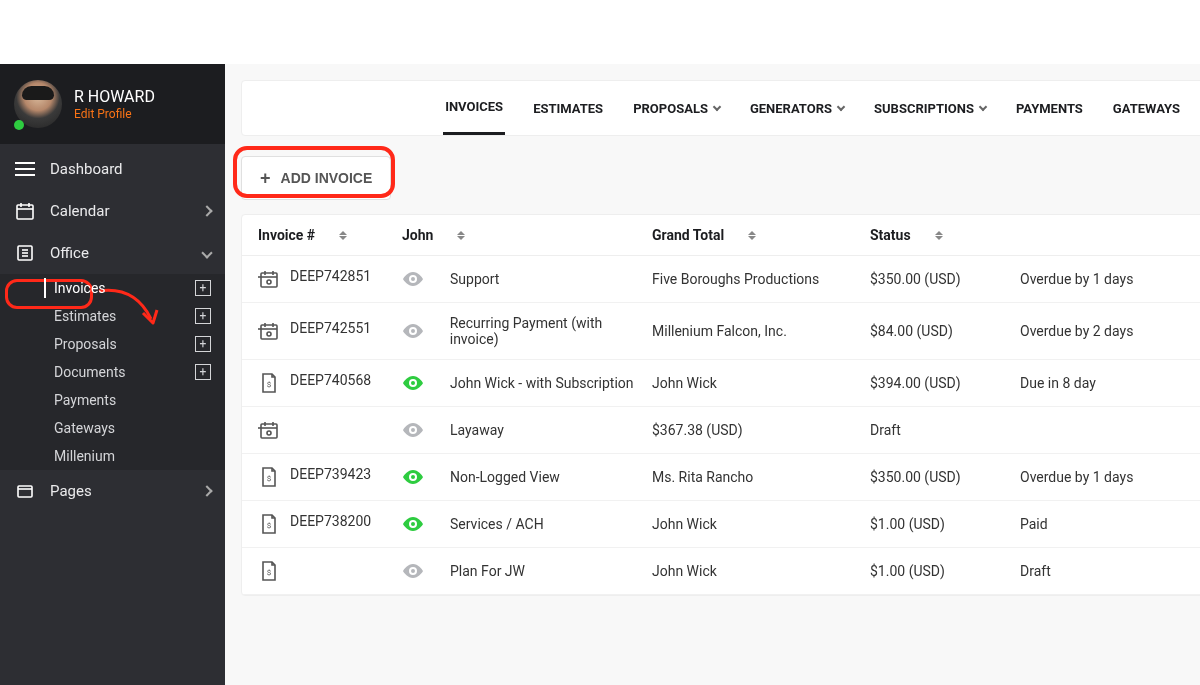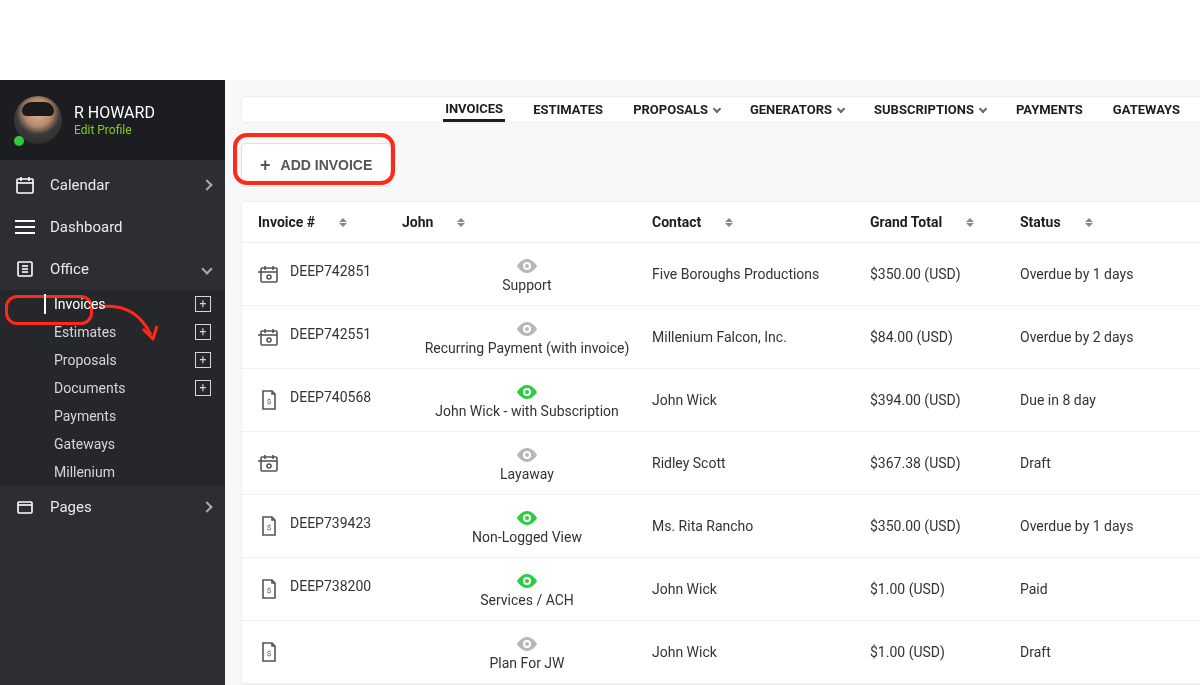--- a/index.html
+++ b/index.html
@@ -3,21 +3,21 @@
 <meta charset="utf-8">
 <style>
 * { box-sizing: border-box; margin: 0; padding: 0; }
 body {
   font-family: -apple-system, BlinkMacSystemFont, "Segoe UI", Roboto, Helvetica, Arial, sans-serif;
   background: #fff;
   width: 1200px;
   height: 685px;
   overflow: hidden;
 }
-.container { display: flex; height: 100%; padding-top: 80px; }
+.container { display: flex; height: 100%; padding-top: 64px; }
 .sidebar {
   width: 225px;
   background: #2d2e33;
   color: #fff;
   display: flex;
   flex-direction: column;
   flex-shrink: 0;
 }
 .profile {
   display: flex;
@@ -37,21 +37,21 @@
   content: "";
   position: absolute; top: 6px; left: 8px; right: 8px; height: 14px;
   background: #1a1a1a; border-radius: 12px 12px 6px 6px;
 }
 .status-dot {
   position: absolute; left: 14px; bottom: 14px;
   width: 10px; height: 10px; border-radius: 50%;
   background: #2ecc40;
 }
 .profile-info { display: flex; flex-direction: column; }
-.profile-edit { font-size: 12px; color: #84cc16; margin-top: 1px; cursor: pointer; }
+.profile-edit { font-size: 12px; color: #f97316; margin-top: 1px; cursor: pointer; }
 .nav { padding-top: 4px; }
 .nav-item {
   display: flex; align-items: center;
   padding: 10px 14px;
   cursor: pointer;
   font-size: 15px;
   color: #eaeaec;
   position: relative;
 }
 .nav-item .nav-icon { width: 22px; height: 22px; margin-right: 14px; display:flex; align-items:center; justify-content:center; }
@@ -108,65 +108,65 @@
 .table-wrap { margin: 8px 16px 0 16px; background: #fff; border: 1px solid #eee; border-radius: 4px; }
 .thead, .trow { display: grid; grid-template-columns: 144px 250px 218px 150px 170px; align-items: center; padding: 12px 16px; }
 .thead { font-weight: 700; font-size: 14px; color: #1c1d20; border-bottom: 1px solid #eee; }
 .th { display: flex; align-items: center; gap: 24px; cursor: pointer; }
 .sort { width: 8px; display:inline-flex; flex-direction: column; gap:1px; }
 .sort::before, .sort::after { content:""; width:0;height:0;border-left:4px solid transparent;border-right:4px solid transparent; }
 .sort::before { border-bottom: 4px solid #888; }
 .sort::after { border-top: 4px solid #888; }
 .trow { border-bottom: 1px solid #f1f1f1; font-size: 14px; color: #333; }
 .cell-inv { display: flex; gap: 10px; }
-.cell-title { display: flex; align-items: center; gap: 0; flex-direction: column; }
+.cell-title { display: flex; align-items: center; gap: 26px; }
 .row-icon { width: 22px; height: 22px; display:flex; align-items:center; justify-content:center; color:#555; }
 .eye { color: #b5b7bb; }
 .eye.green { color: #2ecc40; }
 </style>
 </head>
 <body>
 
 <div class="container">
   <aside class="sidebar">
     <div class="profile">
       <div class="avatar"></div>
       <div class="status-dot"></div>
       <div class="profile-info">
         <span>R HOWARD</span>
         <span class="profile-edit">Edit Profile</span>
       </div>
     </div>
 
     <div class="nav" style="position:relative;">
+      <div class="nav-item">
+        <span class="nav-icon">
+          <svg width="20" height="16" viewBox="0 0 20 16" stroke="#fff" stroke-width="2" fill="none">
+              <line x1="0" y1="2" x2="20" y2="2"></line>
+              <line x1="0" y1="8" x2="20" y2="8"></line>
+              <line x1="0" y1="14" x2="20" y2="14"></line>
+            </svg>
+        </span>
+        <span>Dashboard</span>
+      </div>
+
       <div class="nav-item">
         <span class="nav-icon">
           <svg width="20" height="20" viewBox="0 0 20 20" stroke="#fff" stroke-width="1.6" fill="none">
               <rect x="2" y="4" width="16" height="14" rx="1"></rect>
               <line x1="2" y1="8" x2="18" y2="8"></line>
               <line x1="6" y1="2" x2="6" y2="6"></line>
               <line x1="14" y1="2" x2="14" y2="6"></line>
             </svg>
         </span>
         <span>Calendar</span>
         <span class="spacer"></span>
         <span class="chevron"></span>
       </div>
 
-      <div class="nav-item">
-        <span class="nav-icon">
-          <svg width="20" height="16" viewBox="0 0 20 16" stroke="#fff" stroke-width="2" fill="none">
-              <line x1="0" y1="2" x2="20" y2="2"></line>
-              <line x1="0" y1="8" x2="20" y2="8"></line>
-              <line x1="0" y1="14" x2="20" y2="14"></line>
-            </svg>
-        </span>
-        <span>Dashboard</span>
-      </div>
-
 
       <div class="nav-item" style="position:relative;justify-content:center;">
         <span class="nav-icon">
           <svg width="20" height="20" viewBox="0 0 20 20" stroke="#fff" stroke-width="1.6" fill="none">
               <rect x="3" y="3" width="14" height="14" rx="1"></rect>
               <line x1="7" y1="7" x2="13" y2="7"></line>
               <line x1="7" y1="10" x2="13" y2="10"></line>
               <line x1="7" y1="13" x2="13" y2="13"></line>
             </svg>
         </span>
@@ -271,24 +271,20 @@
       <div class="thead" id="thead">
           <div class="th">
             <span>Invoice #</span>
             <span class="sort"></span>
           </div>
           <div class="th">
             <span>John</span>
             <span class="sort"></span>
           </div>
           <div class="th">
-            <span>Contact</span>
-            <span class="sort"></span>
-          </div>
-          <div class="th">
             <span>Grand Total</span>
             <span class="sort"></span>
           </div>
           <div class="th">
             <span>Status</span>
             <span class="sort"></span>
           </div>
         </div>
       <div id="tbody">
           <div class="trow">
@@ -382,21 +378,20 @@
             </div>
             <div class="cell-title">
               <span class="row-icon eye">
                 <svg width="20" height="14" viewBox="0 0 20 14" fill="currentColor">
                   <path d="M10 0 C5 0 1 5 0 7 C1 9 5 14 10 14 C15 14 19 9 20 7 C19 5 15 0 10 0 Z M10 11 A4 4 0 1 1 10 3 A4 4 0 0 1 10 11 Z"></path>
                   <circle cx="10" cy="7" r="2"></circle>
                 </svg>
               </span>
               <span>Layaway</span>
             </div>
-            <div>Ridley Scott</div>
             <div>$367.38 (USD)</div>
             <div>Draft</div>
           </div>
           <div class="trow">
             <div class="cell-inv">
               <span class="row-icon">
                 <svg width="20" height="22" viewBox="0 0 20 22" stroke="#555" stroke-width="1.6" fill="none">
                   <path d="M4 2 H13 L16 5 V20 H4 Z"></path>
                   <path d="M13 2 V5 H16"></path>
                   <text x="10" y="15" font-size="8" text-anchor="middle" fill="#555" stroke="none">$</text>

